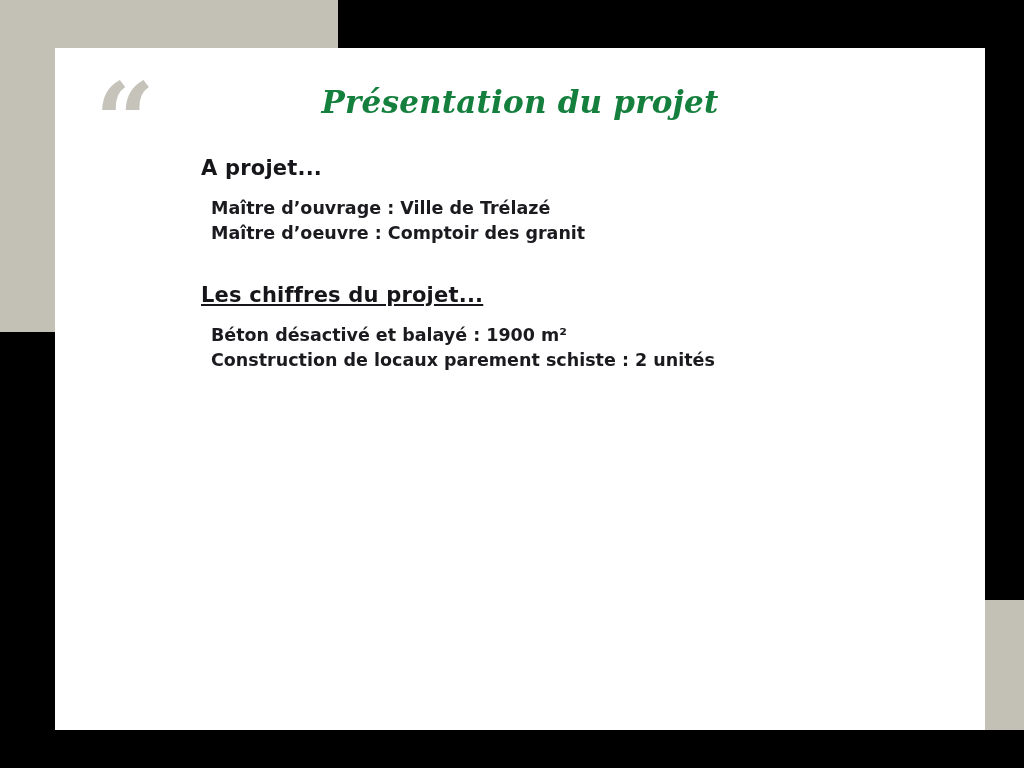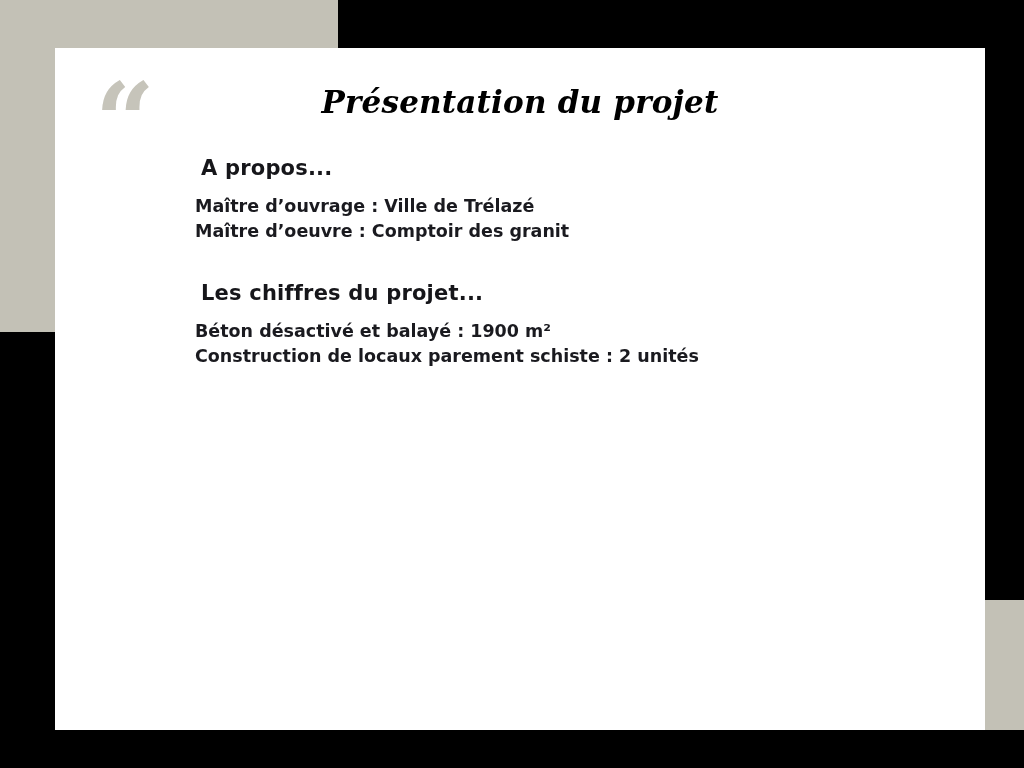--- a/index.html
+++ b/index.html
@@ -59,42 +59,43 @@
   .title {
     position: absolute;
     left: 0;
     top: 36px;
     width: 930px;
     text-align: center;
     font-family: "DejaVu Serif", serif;
     font-style: italic;
     font-weight: 700;
     font-size: 31px;
-    color: #000000;
+    color: #15803d;
     letter-spacing: 0.2px;
   }
   .content {
     position: absolute;
     left: 140px;
     top: 108px;
     width: 740px;
   }
   .section-heading {
     font-family: "DejaVu Sans", sans-serif;
     font-weight: 700;
     font-size: 21px;
     color: #16161a;
     margin: 0 0 14px 6px;
     letter-spacing: 0.2px;
   }
   .section-heading.second {
     margin-top: 36px;
+    text-decoration: underline;
   }
   .lines {
-    margin: 0;
+    margin: 16px;
     padding: 0;
     list-style: none;
   }
   .lines li {
     font-family: "DejaVu Sans", sans-serif;
     font-weight: 700;
     font-size: 17.5px;
     line-height: 1.45;
     color: #1a1a1f;
     white-space: nowrap;
@@ -109,21 +110,21 @@
   <div class="beige-bottom-right"></div>
 
   <div class="page">
 
     <div class="quote-mark">“</div>
 
     <div class="title">Présentation du projet</div>
 
     <div class="content">
 
-      <h2 class="section-heading">A propos...</h2>
+      <h2 class="section-heading">A projet...</h2>
       <ul class="lines">
         <li>Maître d’ouvrage : Ville de Trélazé</li>
         <li>Maître d’oeuvre : Comptoir des granit</li>
       </ul>
 
       <h2 class="section-heading second">Les chiffres du projet...</h2>
       <ul class="lines">
         <li>Béton désactivé et balayé : 1900 m²</li>
         <li>Construction de locaux parement schiste : 2 unités</li>
       </ul>

